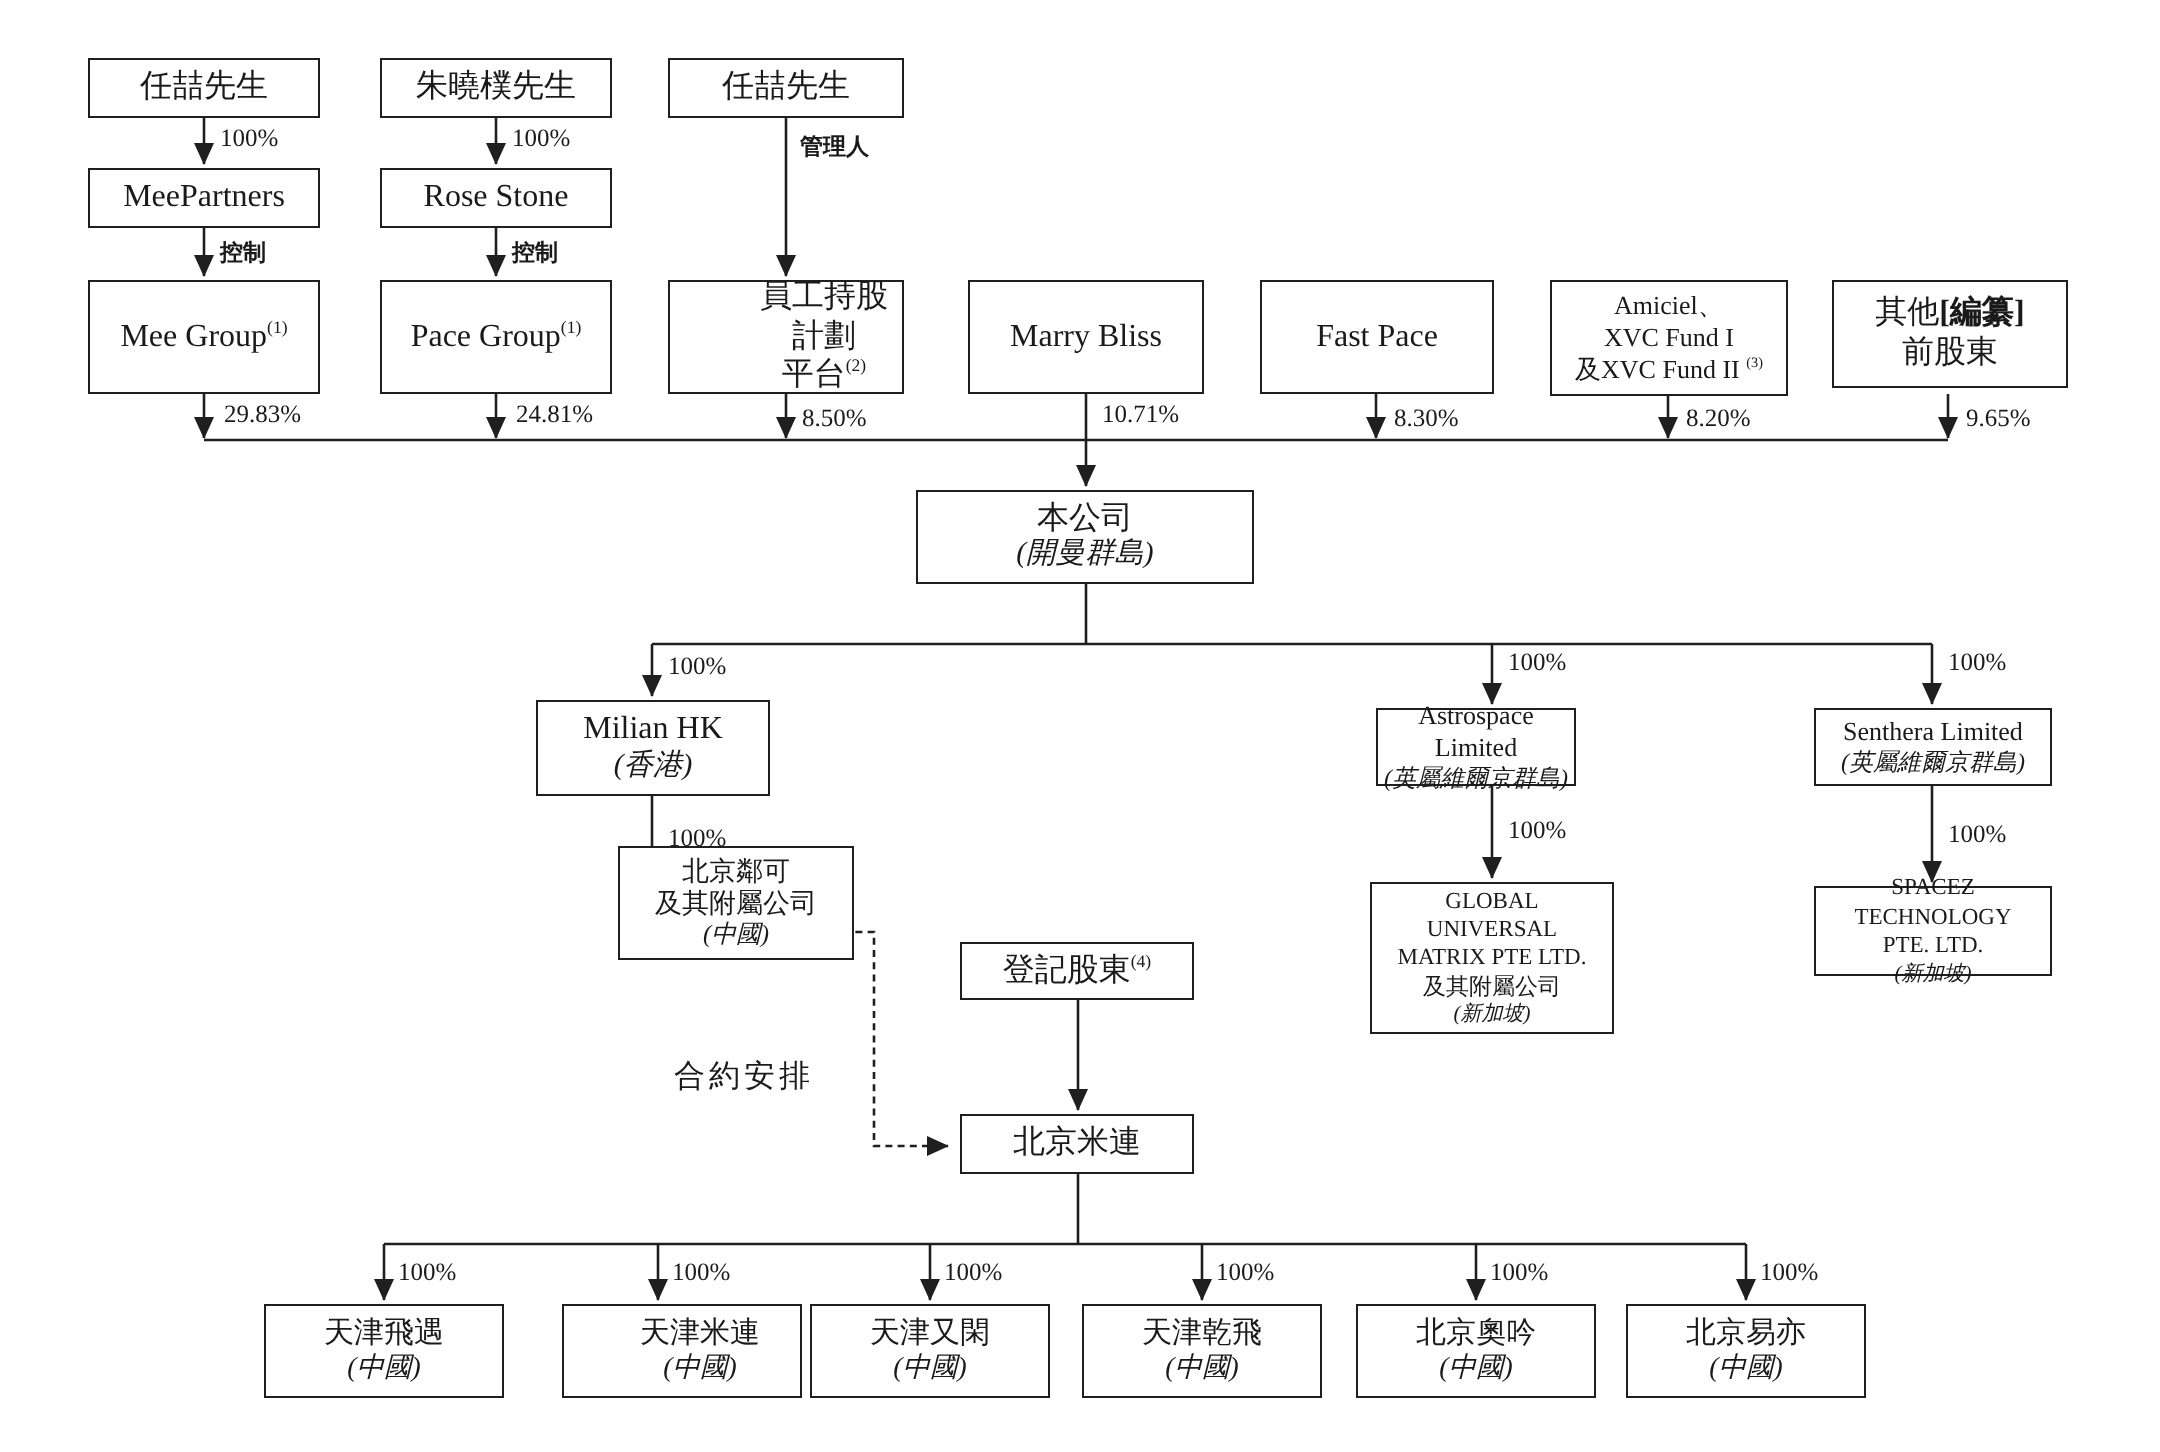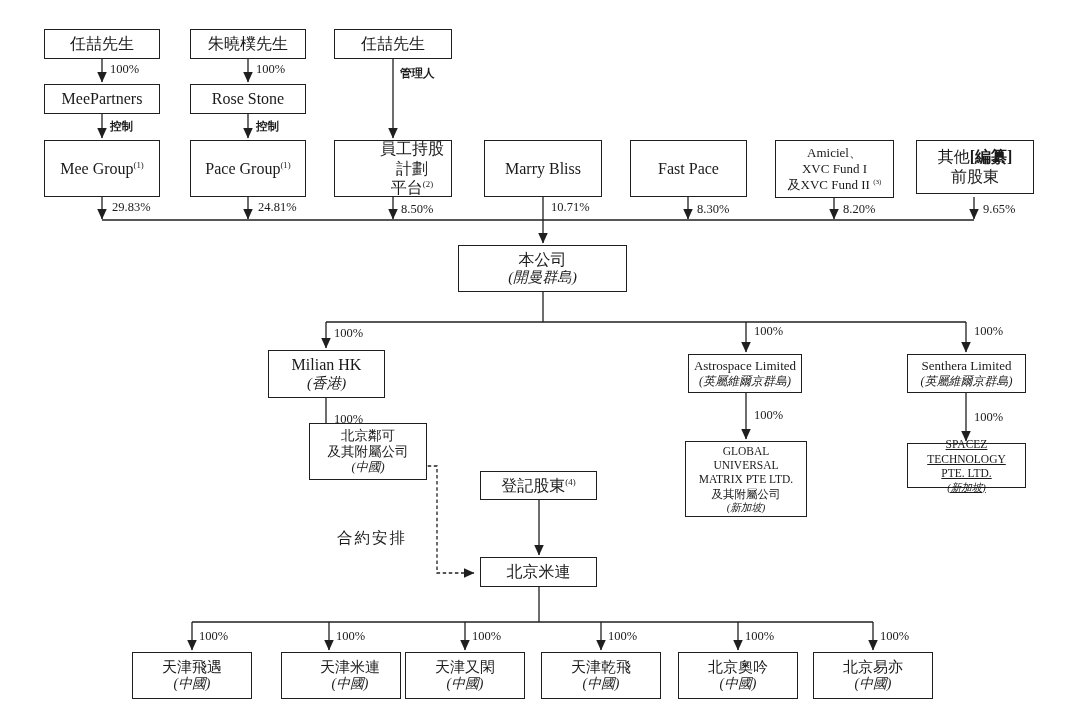--- a/index.html
+++ b/index.html
@@ -126,21 +126,21 @@
 
   <div class="node" style="left:916px;top:140px;width:118px;height:54px;">
     <span><span>其他</span><b>[編纂]</b></span>
     <span>前股東</span>
   </div>
 
   <div class="node" style="left:268px;top:350px;width:117px;height:48px;">
     <span>Milian HK</span>
     <span class="loc">(香港)</span>
   </div>
-  <div class="node sm" style="left:688px;top:354px;width:114px;height:39px;">
+  <div class="node sm" style="left:688px;top:354px;width:100px;height:39px;">
     <span>Astrospace Limited</span>
     <span class="loc">(英屬維爾京群島)</span>
   </div>
   <div class="node sm" style="left:907px;top:354px;width:119px;height:39px;">
     <span>Senthera Limited</span>
     <span class="loc">(英屬維爾京群島)</span>
   </div>
 
   <div class="node lk" style="left:267px;top:423px;width:118px;height:57px;margin-left:42px;">
     <span>北京鄰可</span>
@@ -148,21 +148,21 @@
     <span class="loc">(中國)</span>
   </div>
 
   <div class="node xs" style="left:685px;top:441px;width:122px;height:76px;">
     <span>GLOBAL</span>
     <span>UNIVERSAL</span>
     <span>MATRIX PTE LTD.</span>
     <span>及其附屬公司</span>
     <span class="loc">(新加坡)</span>
   </div>
-  <div class="node xs" style="left:907px;top:443px;width:119px;height:45px;text-decoration:underline;">
+  <div class="node xs" style="left:907px;top:443px;width:119px;height:45px;">
     <span>SPACEZ TECHNOLOGY</span>
     <span>PTE. LTD.</span>
     <span class="loc">(新加坡)</span>
   </div>
 
   <div class="node" style="left:480px;top:471px;width:117px;height:29px;">
     <span><span>登記股東</span><sup>(4)</sup></span>
   </div>
 
   <div class="node" style="left:480px;top:557px;width:117px;height:30px;">

